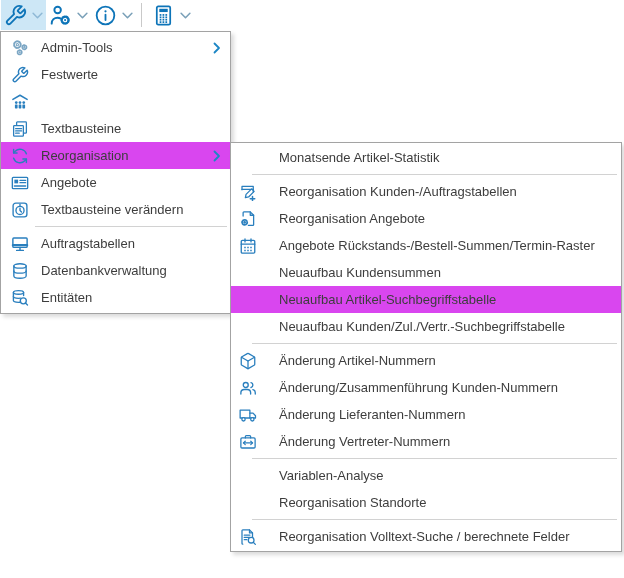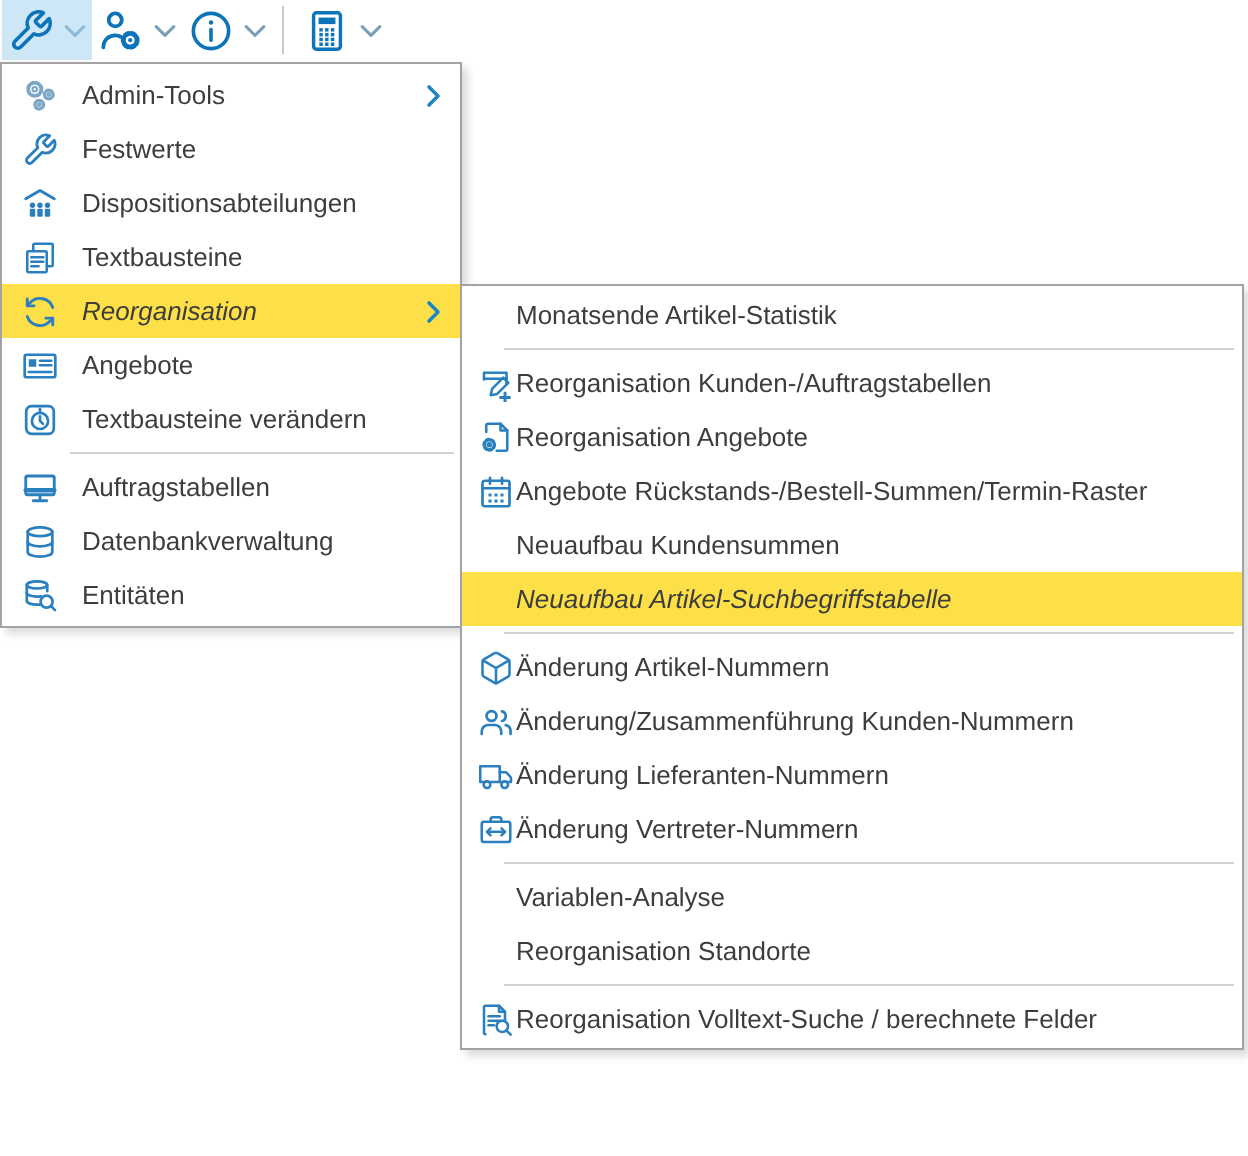--- a/index.html
+++ b/index.html
@@ -20,28 +20,28 @@
   .tbtn.active .tchev{color:#8fb9d6;}
   .tsep{width:1px;height:24px;background:#c9c9c9;margin:0 7px 0 5px;}
 
   
   .panel{position:absolute;background:#fff;border:1px solid #a3a3a3;
          box-shadow:3px 3px 4px rgba(0,0,0,.14);box-sizing:border-box;}
   #main-menu{left:0;top:31px;width:231px;padding:2px 0;}
   #sub-menu{left:230px;top:142px;width:392px;padding:1px 0;}
 
   .mi{display:flex;align-items:center;height:27px;cursor:default;}
-  .mi.hl{background:#fde047;font-style:italic;}
+  .mi.hl{background:#d946ef;}
   .mi .ic{flex:0 0 18px;height:18px;margin-left:10px;display:flex;align-items:center;
           justify-content:center;color:#2a7fbe;}
   .mi .ic svg{width:18px;height:18px;}
   .mi .ic.light{color:#7ba6c4;}
   #sub-menu .mi .ic{margin-left:7px;flex-basis:19px;}
   .mi .lbl{margin-left:12px;font-size:13px;color:#3d3d3d;white-space:nowrap;}
-  #sub-menu .mi .lbl{margin-left:1px;}
+  #sub-menu .mi .lbl{margin-left:22px;}
   .mi .chev-r{margin-left:auto;margin-right:9px;color:#1c86c5;display:flex;align-items:center;}
 
   .sep{height:1px;background:#d2d2d2;}
   #main-menu .sep{margin:3px 3px 3px 34px;}
   #sub-menu .sep{margin:3px 4px 3px 21px;}
 </style>
 </head>
 <body>
 
 <div class="screen">
@@ -150,21 +150,20 @@
             <g fill="currentColor" stroke="none">
               <circle cx="7" cy="12.8" r="1.8"></circle>
               <rect x="5.2" y="15.2" width="3.6" height="5.3" rx=".8"></rect>
               <circle cx="12" cy="12.8" r="1.8"></circle>
               <rect x="10.2" y="15.2" width="3.6" height="5.3" rx=".8"></rect>
               <circle cx="17" cy="12.8" r="1.8"></circle>
               <rect x="15.2" y="15.2" width="3.6" height="5.3" rx=".8"></rect>
             </g>
           </svg>
         </span>
-        <span class="lbl">Dispositionsabteilungen</span>
       </div>
       <div class="mi">
         <span class="ic">
           <svg viewBox="0 0 24 24" fill="none" stroke="currentColor" stroke-linecap="round" stroke-linejoin="round" stroke-width="1.7">
             <rect x="7.5" y="2.5" width="13" height="15" rx="1"></rect>
             <rect x="3.5" y="7.5" width="13" height="14" rx="1" fill="#fff"></rect>
             <line x1="6.2" y1="11.5" x2="14.2" y2="11.5"></line>
             <line x1="6.2" y1="14.5" x2="14.2" y2="14.5"></line>
             <line x1="6.2" y1="17.5" x2="11" y2="17.5"></line>
           </svg>
@@ -293,20 +292,24 @@
         <span class="lbl">Angebote Rückstands-/Bestell-Summen/Termin-Raster</span>
       </div>
       <div class="mi">
         <span class="ic"></span>
         <span class="lbl">Neuaufbau Kundensummen</span>
       </div>
       <div class="mi hl">
         <span class="ic"></span>
         <span class="lbl">Neuaufbau Artikel-Suchbegriffstabelle</span>
       </div>
+      <div class="mi">
+        <span class="ic"></span>
+        <span class="lbl">Neuaufbau Kunden/Zul./Vertr.-Suchbegriffstabelle</span>
+      </div>
       <div class="sep"></div>
       <div class="mi">
         <span class="ic">
           <svg viewBox="0 0 24 24" fill="none" stroke="currentColor" stroke-linecap="round" stroke-linejoin="round" stroke-width="1.7">
             <path d="M21 16.2V7.8a1.8 1.8 0 0 0-.9-1.56l-7.2-4.1a1.8 1.8 0 0 0-1.8 0l-7.2 4.1A1.8 1.8 0 0 0 3 7.8v8.4a1.8 1.8 0 0 0 .9 1.56l7.2 4.1a1.8 1.8 0 0 0 1.8 0l7.2-4.1A1.8 1.8 0 0 0 21 16.2z"></path>
             <polyline points="3.3,6.9 12,12 20.7,6.9"></polyline>
             <line x1="12" y1="22.2" x2="12" y2="12"></line>
           </svg>
         </span>
         <span class="lbl">Änderung Artikel-Nummern</span>

